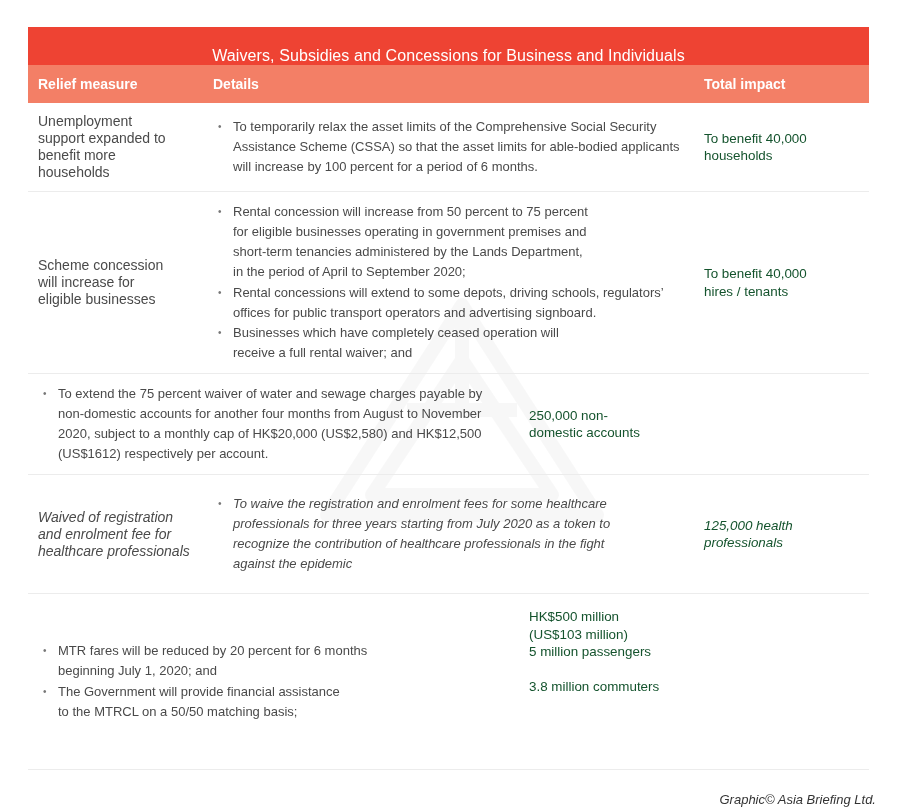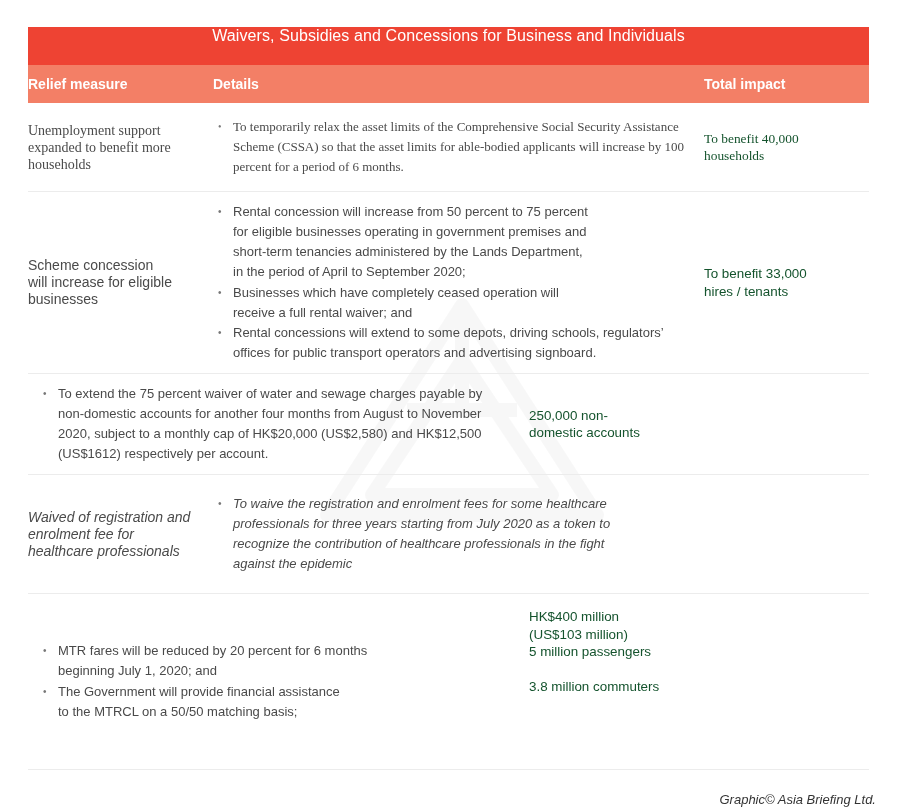--- a/index.html
+++ b/index.html
@@ -1,24 +1,24 @@
 <!DOCTYPE html>
 <html><head>
   <meta charset="utf-8">
   <style>
     html, body { margin: 0; padding: 0; background: #ffffff; }
     body { width: 900px; height: 811px; position: relative; overflow: hidden;
            font-family: "Liberation Sans", "DejaVu Sans", sans-serif; color: #4a4a4a; }
     .wrap { position: absolute; left: 28px; top: 27px; width: 841px; }
     .title-bar { height: 38px; background: #ee4333; color: #ffffff; display: flex;
-                 align-items: flex-start; justify-content: center; font-size: 16px; font-weight: normal;
+                 align-items: flex-end; justify-content: center; font-size: 16px; font-weight: normal;
                  letter-spacing: 0.1px; }
     .header-row { height: 38px; background: #f37f66; color: #ffffff; display: flex; align-items: center;
                   font-size: 14px; font-weight: bold; }
-    .col1 { width: 175px; box-sizing: border-box; }
+    .col1 { width: 175px; padding-left: 10px; box-sizing: border-box; }
     .col2 { width: 491px; padding-left: 10px; box-sizing: border-box; }
     .col3 { width: 175px; padding-left: 10px; box-sizing: border-box; }
     .row { display: flex; align-items: center; border-bottom: 1px solid #ececec; box-sizing: border-box;
            position: relative; z-index: 1; }
     .row .col1 { font-size: 14px; line-height: 17px; color: #4a4a4a; }
     .row .col2 { font-size: 13px; line-height: 20.2px; color: #4a4a4a; }
     .row .col3 { font-size: 13.4px; line-height: 17.5px; color: #14532d; }
     ul.bullets { margin: 0; padding: 0; list-style: none; }
     ul.bullets li { position: relative; padding-left: 16px; }
     ul.bullets li::before { content: "\2022"; position: absolute; left: 1px; top: 0; font-size: 10px; color: #777; }
@@ -35,43 +35,43 @@
 <div class="wrap">
   <div class="title-bar">
     <span>Waivers, Subsidies and Concessions for Business and Individuals</span>
   </div>
   <div class="header-row">
     <div class="col1">Relief measure</div>
     <div class="col2">Details</div>
     <div class="col3">Total impact</div>
   </div>
 
-  <div class="row" style="height:89px;font-family:Liberation Serif, serif;">
+  <div class="row" style="height:89px;">
     <div class="col1" style="padding-right:22px;">Unemployment support expanded to benefit more households</div>
     <div class="col2" style="padding-left:14px; padding-right:10px;">
       <ul class="bullets">
         <li>To temporarily relax the asset limits of the Comprehensive Social Security Assistance Scheme (CSSA) so that the asset limits for able-bodied applicants will increase by 100 percent for a period of 6 months.</li>
       </ul>
     </div>
     <div class="col3" style="padding-right:20px;">
       <span class="impact-line">To benefit 40,000 households</span>
     </div>
   </div>
 
   <div class="row" style="height:182px;">
     <div class="col1" style="padding-right:30px;">Scheme concession will increase for eligible businesses</div>
     <div class="col2" style="padding-left:14px; padding-right:2px;">
       <ul class="bullets">
         <li style="padding-right:100px;">Rental concession will increase from 50 percent to 75 percent for eligible businesses operating in government premises and short-term tenancies administered by the Lands Department, in the period of April to September 2020;</li>
+        <li>Rental concessions will extend to some depots, driving schools, regulators’ offices for public transport operators and advertising signboard.</li>
         <li style="padding-right:130px;">Businesses which have completely ceased operation will receive a full rental waiver; and</li>
-        <li>Rental concessions will extend to some depots, driving schools, regulators’ offices for public transport operators and advertising signboard.</li>
       </ul>
     </div>
     <div class="col3" style="padding-right:35px;">
-      <span class="impact-line">To benefit 33,000 hires / tenants</span>
+      <span class="impact-line">To benefit 40,000 hires / tenants</span>
     </div>
   </div>
 
   <div class="row" style="height:101px;">
     <div class="col2" style="padding-left:14px; padding-right:20px;">
       <ul class="bullets">
         <li>To extend the 75 percent waiver of water and sewage charges payable by non-domestic accounts for another four months from August to November 2020, subject to a monthly cap of HK$20,000 (US$2,580) and HK$12,500 (US$1612) respectively per account.</li>
       </ul>
     </div>
     <div class="col3" style="padding-right:45px;">
@@ -79,31 +79,34 @@
     </div>
   </div>
 
   <div class="row" style="height:119px;font-style:italic;">
     <div class="col1" style="padding-right:4px;">Waived of registration and enrolment fee for healthcare professionals</div>
     <div class="col2" style="padding-left:14px; padding-right:80px;">
       <ul class="bullets">
         <li>To waive the registration and enrolment fees for some healthcare professionals for three years starting from July 2020 as a token to recognize the contribution of healthcare professionals in the fight against the epidemic</li>
       </ul>
     </div>
+    <div class="col3" style="padding-right:50px;">
+      <span class="impact-line">125,000 health professionals</span>
+    </div>
   </div>
 
   <div class="row" style="height:176px;">
     <div class="col2" style="padding-left:14px; padding-right:20px;">
       <ul class="bullets">
         <li style="padding-right:120px;">MTR fares will be reduced by 20 percent for 6 months beginning July 1, 2020; and</li>
         <li style="padding-right:150px;">The Government will provide financial assistance to the MTRCL on a 50/50 matching basis;</li>
       </ul>
     </div>
     <div class="col3" style="align-self:flex-start; padding-top:14px;">
-      <span class="impact-line">HK$400 million</span>
+      <span class="impact-line">HK$500 million</span>
       <span class="impact-line">(US$103 million)</span>
       <span class="impact-line">5 million passengers</span>
       <span class="impact-gap" style="display:block;"></span>
       <span class="impact-line">3.8 million commuters</span>
     </div>
   </div>
 </div>
 
 <svg class="watermark" viewBox="0 0 300 240">
   <g fill="none" stroke="#f1f1f1" stroke-width="14" stroke-linejoin="round">

